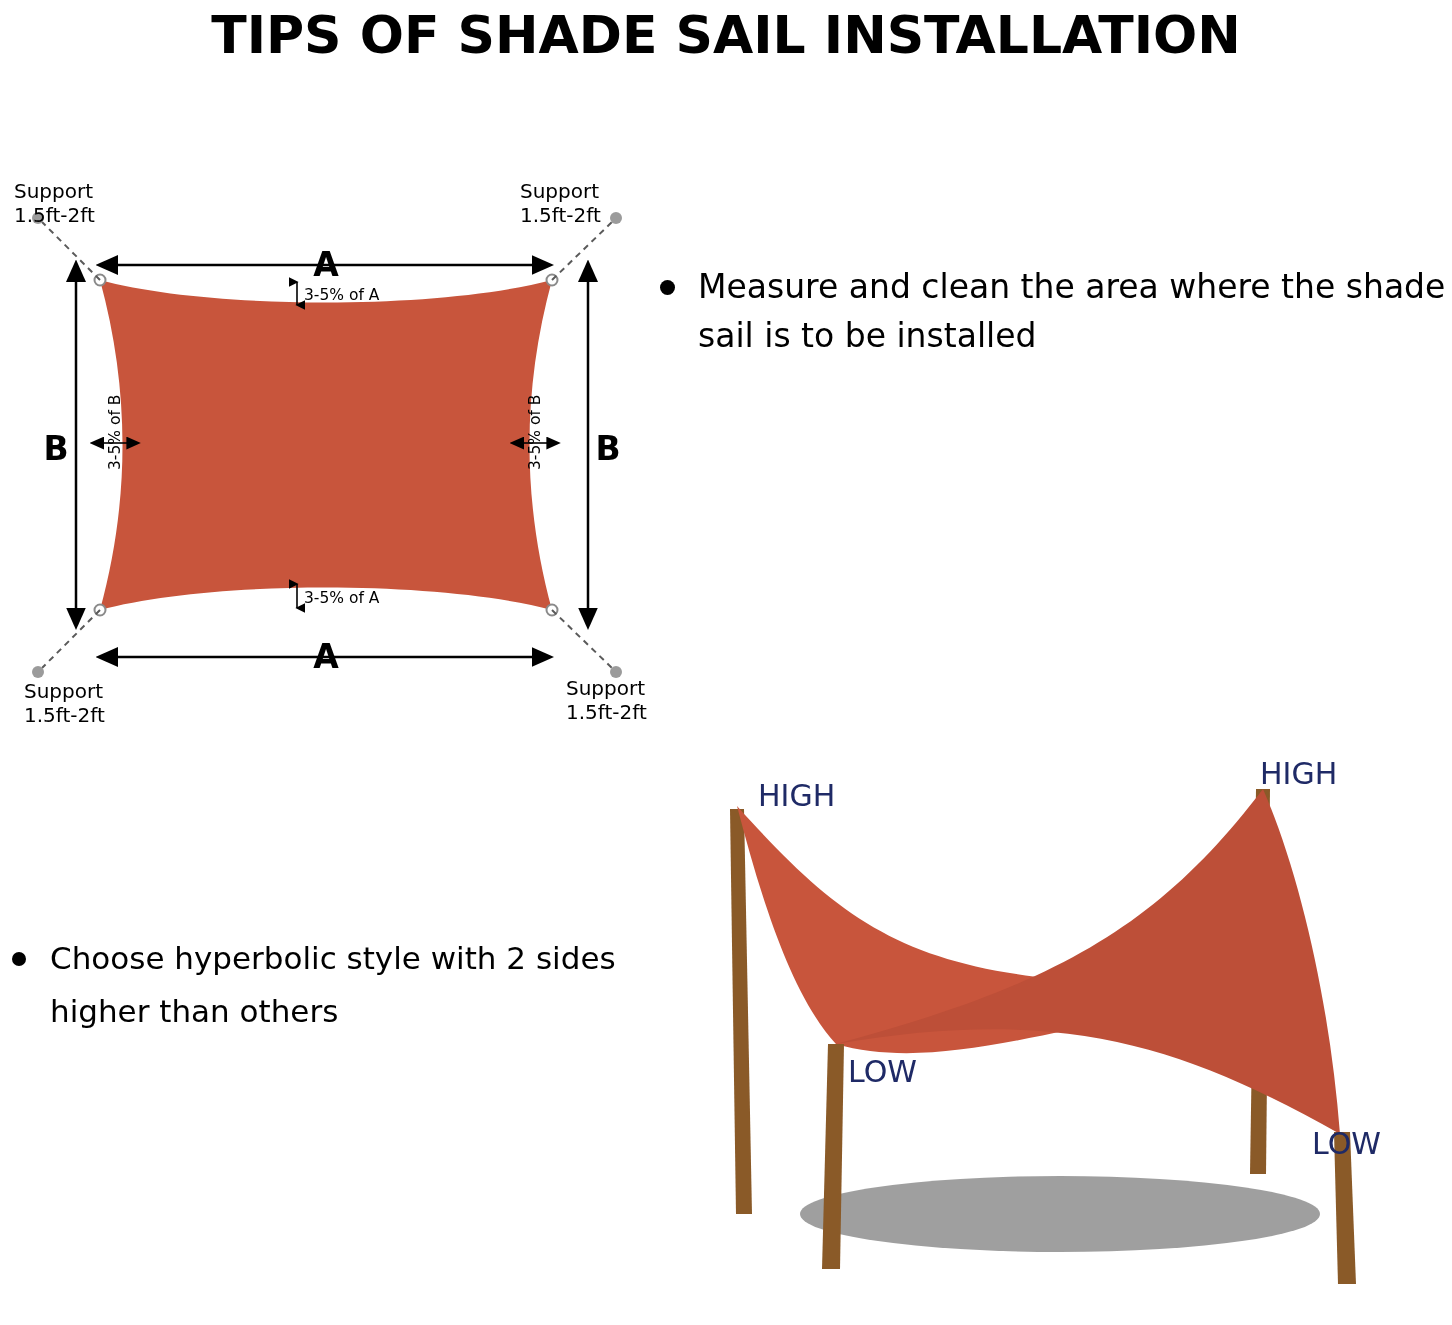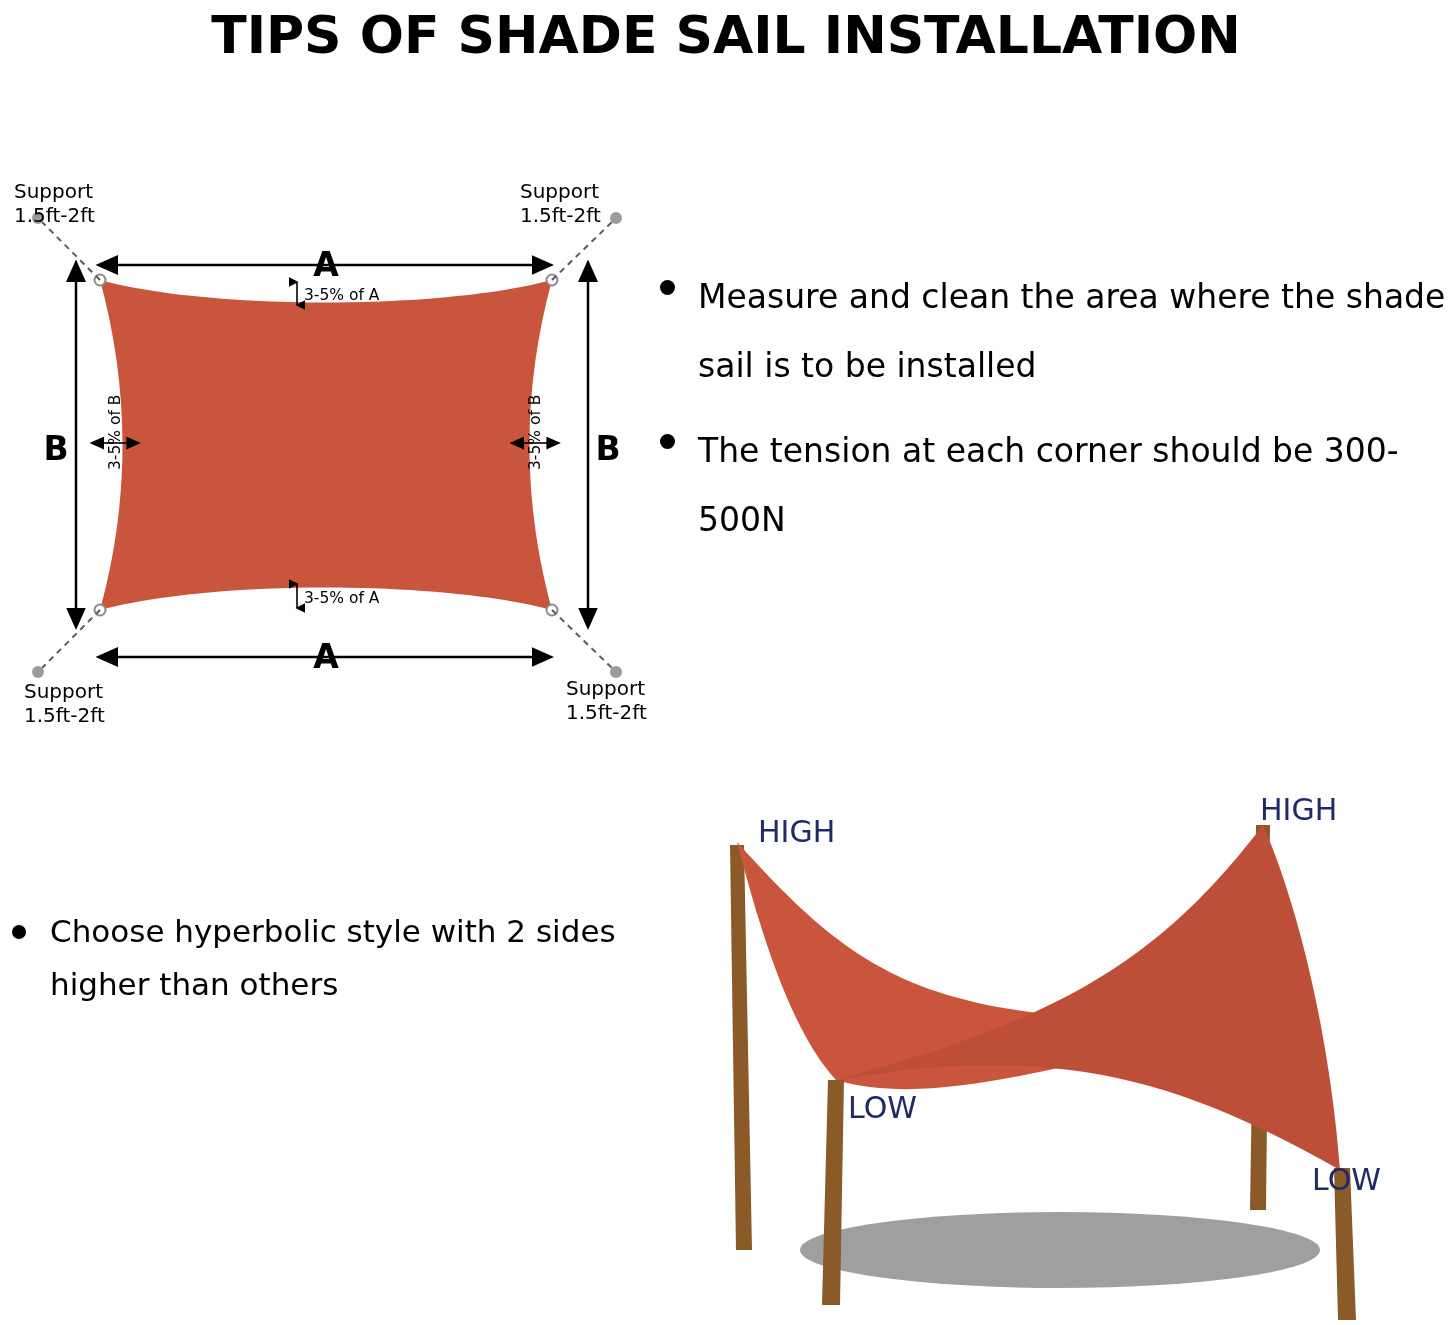--- a/index.html
+++ b/index.html
@@ -44,34 +44,34 @@
   
   .bullets-top {
     position: absolute;
     left: 652px;
     top: 262px;
     width: 800px;
   }
   .bullets-bottom {
     position: absolute;
     left: 8px;
-    top: 905px;
+    top: 932px;
     width: 620px;
   }
   ul.bullet-list {
     list-style: none;
     margin: 0;
     padding: 0;
   }
   ul.bullet-list li {
     position: relative;
     padding-left: 46px;
     margin-bottom: 16px;
     font-size: 33px;
-    line-height: 69px;
+    line-height: 49px;
     font-family: "DejaVu Sans", sans-serif;
     color: #000;
   }
   ul.bullet-list li .dot {
     position: absolute;
     left: 8px;
     top: 18px;
     width: 15px;
     height: 15px;
     background: #000;
@@ -87,21 +87,21 @@
     left: 4px;
     top: 20px;
     width: 14px;
     height: 14px;
   }
 
   
   .diagram-bottom {
     position: absolute;
     left: 640px;
-    top: 780px;
+    top: 744px;
     width: 812px;
     height: 545px;
   }
   .diagram-bottom svg { display: block; }
 </style>
 </head>
 <body>
 
 <div class="title">TIPS OF SHADE SAIL INSTALLATION</div>
 
@@ -180,24 +180,20 @@
     <text x="566" y="535" font-family="DejaVu Sans, sans-serif" font-size="20">Support</text>
     <text x="566" y="559" font-family="DejaVu Sans, sans-serif" font-size="20">1.5ft-2ft</text>
   </svg>
 </div>
 
 <div class="bullets-top">
   <ul class="bullet-list">
     <li>
       <span class="dot"></span>
       <span>Measure and clean the area where the shade sail is to be installed</span>
-    </li>
-    <li>
-      <span class="dot"></span>
-      <span>The tension at each corner should be 300-500N</span>
     </li>
   </ul>
 </div>
 
 <div class="bullets-bottom">
   <ul class="bullet-list">
     <li>
       <span class="dot"></span>
       <span>Choose hyperbolic style with 2 sides higher than others</span>
     </li>

